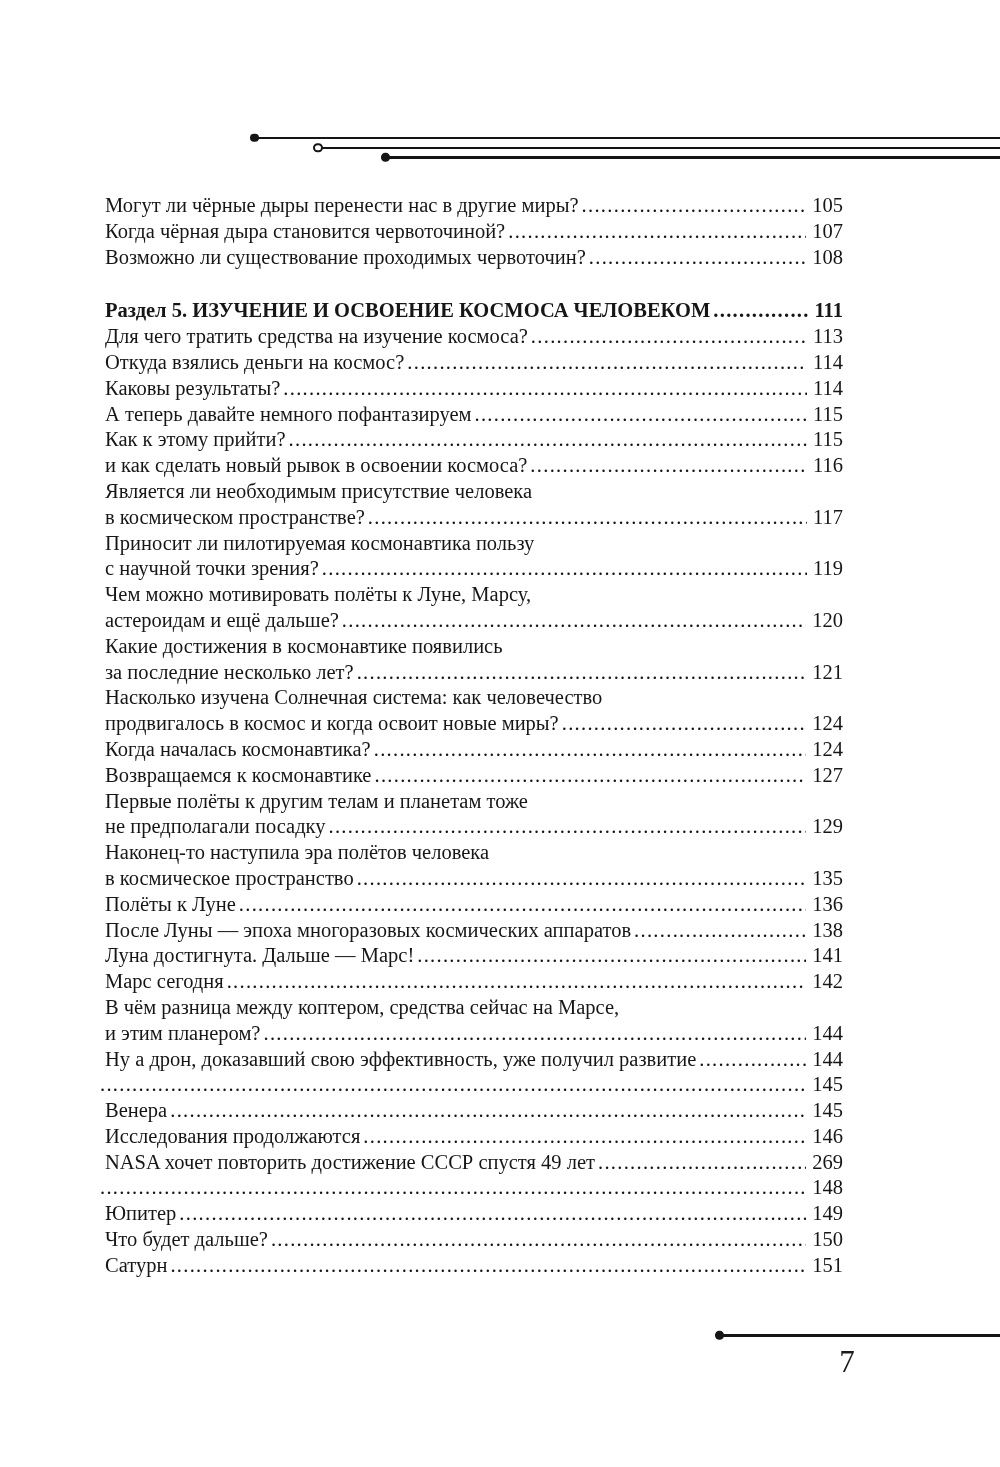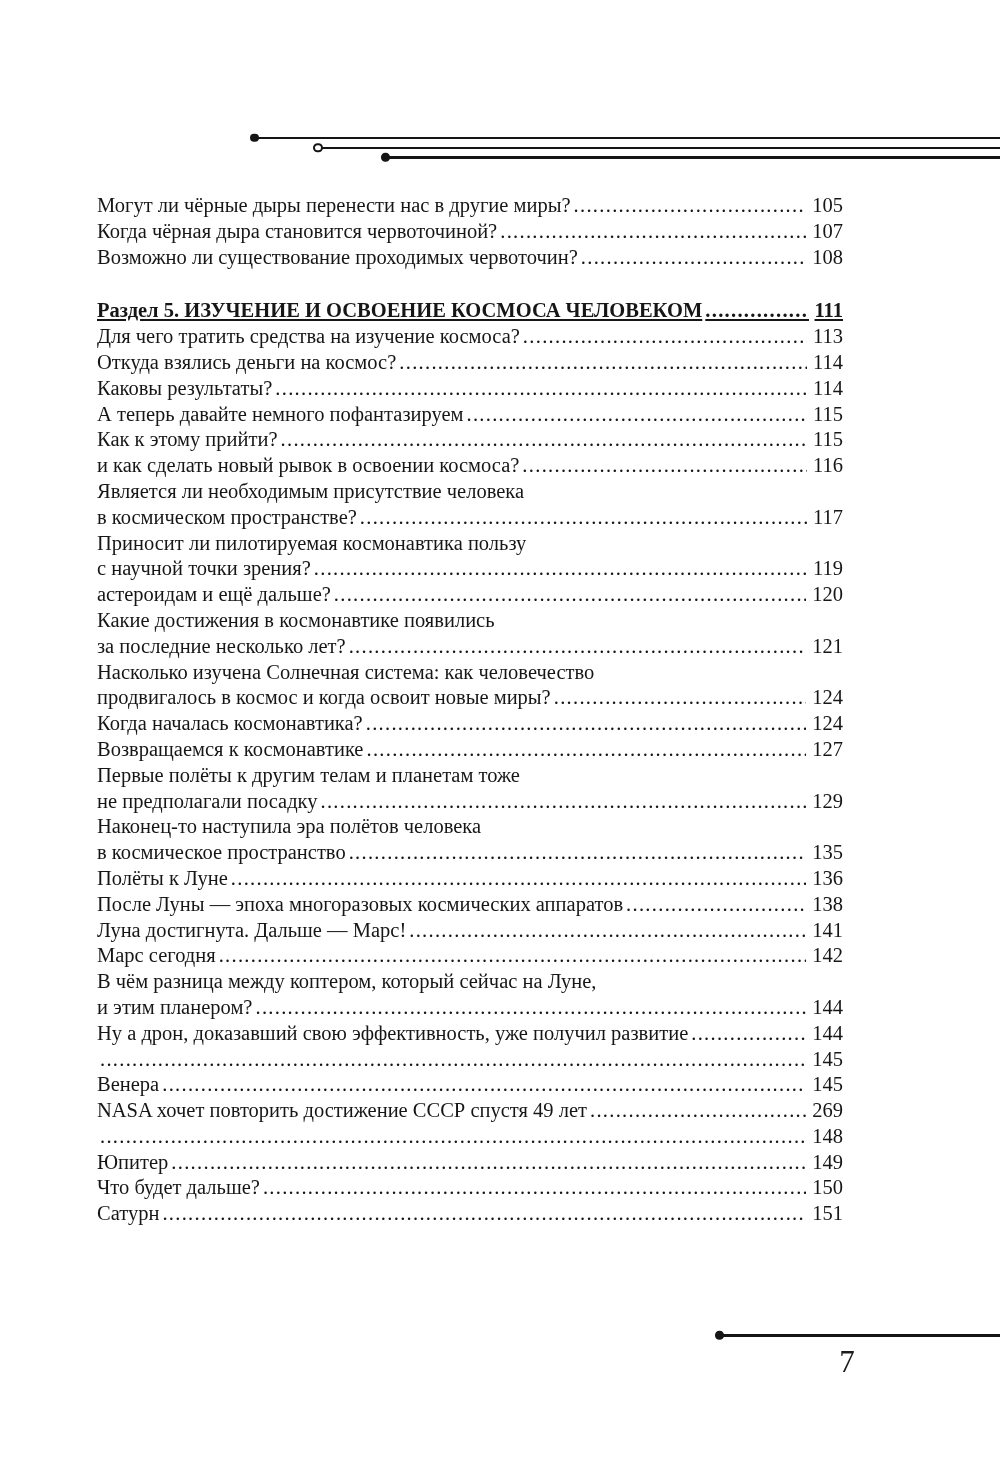--- a/index.html
+++ b/index.html
@@ -28,22 +28,22 @@
   #rule-bottom { top:1334px; left:722px; }
 
   
   .toc-container { position:absolute; left:97px; width:746px; top:193px; }
   .toc-row {
     display:flex; align-items:baseline;
     height:25.8px; line-height:25.8px;
     font-size:20.5px;
     white-space:nowrap;
   }
-  .toc-row.section-header { font-weight:bold; margin-top:28px;text-decoration:underline; }
-  .toc-text { flex:0 0 auto; }
+  .toc-row.section-header { font-weight:bold; margin-top:28px; }
+  .toc-text { flex:0 0 auto;margin-left:8px; }
   .leader {
     flex:1 1 auto; overflow:hidden; white-space:nowrap;
     min-width:10px; padding-left:3px;
   }
   .leader::after {
     content:"................................................................................................................................................................................................";
     letter-spacing:1.3px;
   }
   .toc-page { flex:0 0 auto; padding-left:6px; }
 
@@ -127,20 +127,23 @@
     </div>
     <div class="toc-row">
       <span class="toc-text">Приносит ли пилотируемая космонавтика пользу</span>
     </div>
     <div class="toc-row">
       <span class="toc-text">с научной точки зрения?</span>
       <span class="leader"></span>
       <span class="toc-page">119</span>
     </div>
     <div class="toc-row">
+      <span class="toc-text">Чем можно мотивировать полёты к Луне, Марсу,</span>
+    </div>
+    <div class="toc-row">
       <span class="toc-text">астероидам и ещё дальше?</span>
       <span class="leader"></span>
       <span class="toc-page">120</span>
     </div>
     <div class="toc-row">
       <span class="toc-text">Какие достижения в космонавтике появились</span>
     </div>
     <div class="toc-row">
       <span class="toc-text">за последние несколько лет?</span>
       <span class="leader"></span>
@@ -194,40 +197,45 @@
       <span class="toc-text">Луна достигнута. Дальше — Марс!</span>
       <span class="leader"></span>
       <span class="toc-page">141</span>
     </div>
     <div class="toc-row">
       <span class="toc-text">Марс сегодня</span>
       <span class="leader"></span>
       <span class="toc-page">142</span>
     </div>
     <div class="toc-row">
-      <span class="toc-text">В чём разница между коптером, который сейчас на Луне,</span>
+      <span class="toc-text">В чём разница между коптером, средства сейчас на Марсе,</span>
     </div>
     <div class="toc-row">
       <span class="toc-text">и этим планером?</span>
       <span class="leader"></span>
       <span class="toc-page">144</span>
     </div>
     <div class="toc-row">
       <span class="toc-text">Ну а дрон, доказавший свою эффективность, уже получил развитие</span>
       <span class="leader"></span>
       <span class="toc-page">144</span>
     </div>
     <div class="toc-row">
       <span class="leader"></span>
       <span class="toc-page">145</span>
     </div>
     <div class="toc-row">
       <span class="toc-text">Венера</span>
       <span class="leader"></span>
       <span class="toc-page">145</span>
+    </div>
+    <div class="toc-row">
+      <span class="toc-text">Исследования продолжаются</span>
+      <span class="leader"></span>
+      <span class="toc-page">146</span>
     </div>
     <div class="toc-row">
       <span class="toc-text">NASA хочет повторить достижение СССР спустя 49 лет</span>
       <span class="leader"></span>
       <span class="toc-page">269</span>
     </div>
     <div class="toc-row">
       <span class="leader"></span>
       <span class="toc-page">148</span>
     </div>

